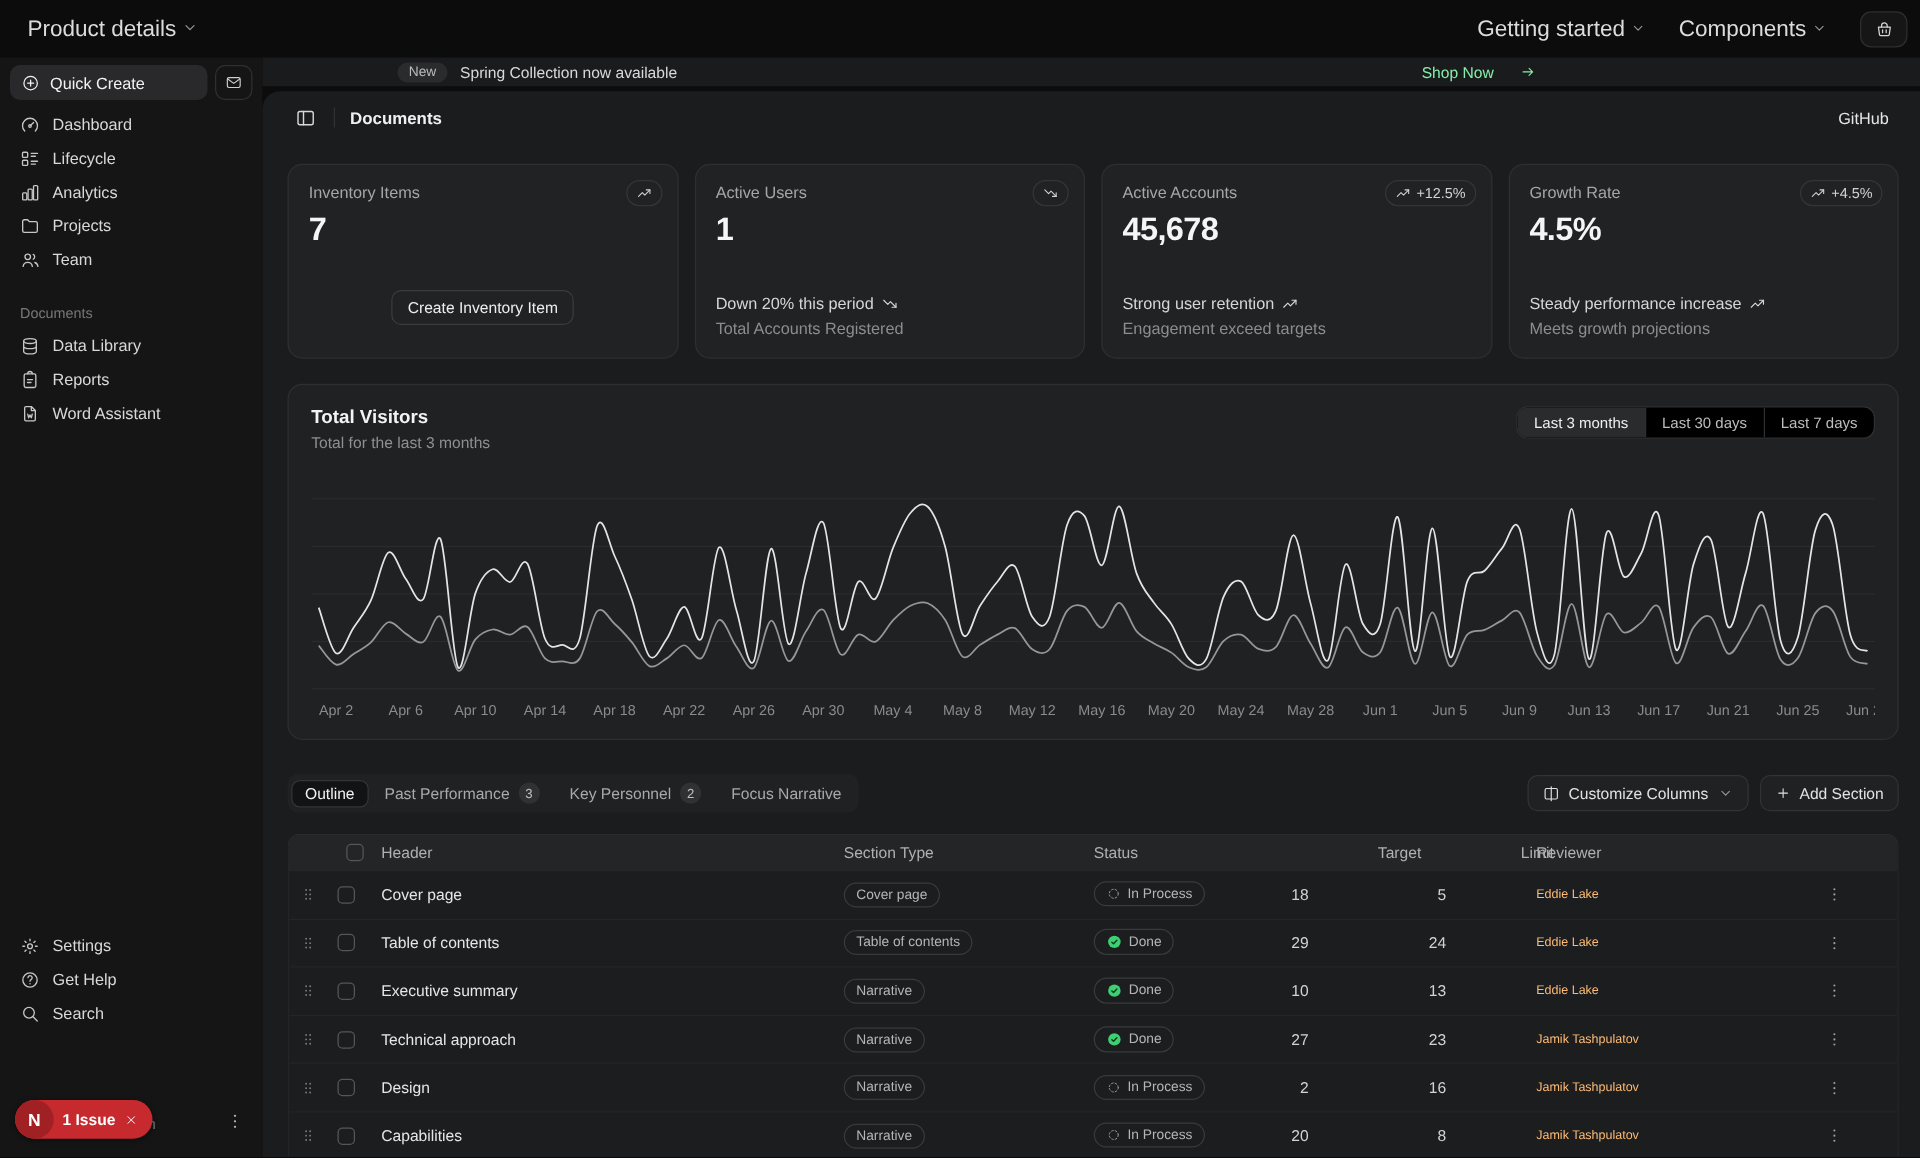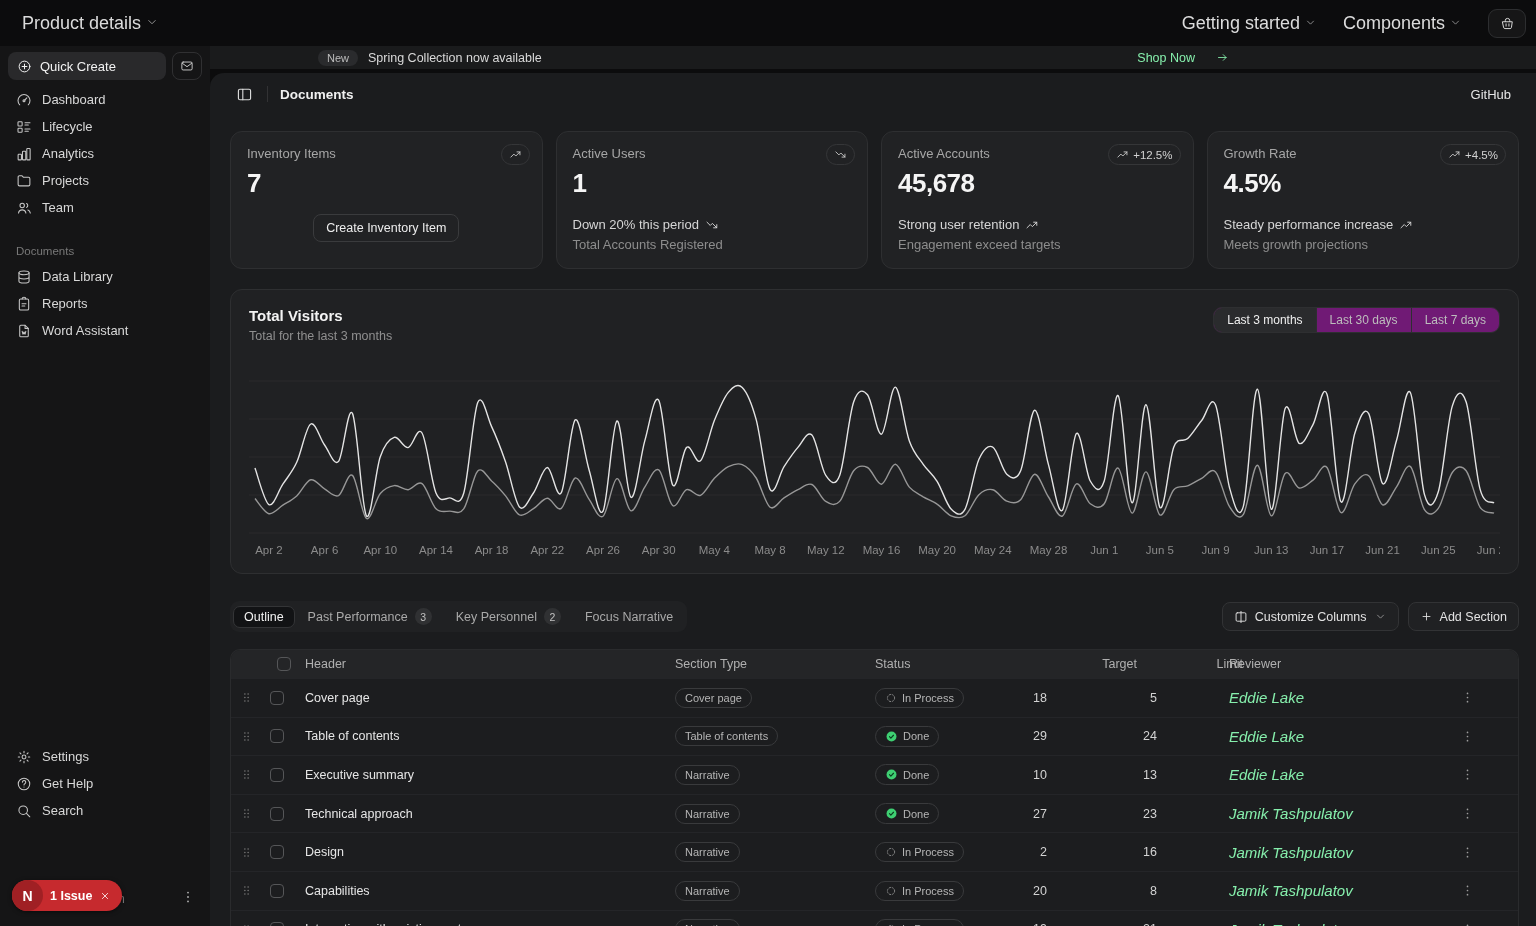--- a/index.html
+++ b/index.html
@@ -44,34 +44,34 @@
   .panel-header { height:42px; flex:0 0 42px; display:flex; align-items:center; padding:0 25px 0 22px; }
   .ph-toggle { background:none; border:none; color:#d9d9d9; cursor:pointer; display:flex; padding:4px; }
   .vdiv { width:1px; height:16px; background:#323234; margin:0 12px 0 10px; }
   .panel-header h1 { font-size:13.5px; font-weight:600; color:#f0f0f0; }
   .gh { margin-left:auto; font-size:13px; color:#e6e6e6; cursor:pointer; text-decoration:none; }
 
   .content { flex:1; padding:16px 17px 0 20px; min-height:0; overflow:hidden; }
 
   
   .cards { display:grid; grid-template-columns:repeat(4,1fr); gap:13px; margin-bottom:20px; }
-  .card { position:relative; height:138px; background:#212224; border:1px solid #2e2f31; border-radius:12px; padding:14px 16px 16px; display:flex; flex-direction:column; }
+  .card { position:relative; height:156px; background:#212224; border:1px solid #2e2f31; border-radius:12px; padding:14px 16px 16px; display:flex; flex-direction:column; }
   .card-label { font-size:13px; color:#a6a6a6; }
   .card-badge { position:absolute; top:12px; right:12px; display:flex; align-items:center; gap:4px; border:1px solid #353638; border-radius:999px; padding:3px 7px; font-size:11.5px; color:#d2d2d2; }
   .card-value { margin-top:7px; font-size:26px; font-weight:700; letter-spacing:-0.5px; color:#f5f5f5; }
   .card-cta { margin:auto auto 10px; height:28px; padding:0 12px; background:#212224; border:1px solid #3a3b3d; border-radius:8px; color:#ededed; font-size:12.5px; font-family:inherit; cursor:pointer; }
   .card-f1 { margin-top:auto; display:flex; align-items:center; gap:6px; font-size:13px; color:#d6d6d6; }
   .card-f2 { margin-top:5px; font-size:13px; color:#8d8d8d; }
 
   
   .chart-card { background:#202123; border:1px solid #2e2f31; border-radius:12px; margin-bottom:27px; padding:17px 0 8px; position:relative; }
   .cc-head { display:flex; align-items:flex-start; padding:0 18px; }
   .cc-title { font-size:15px; font-weight:700; color:#f3f3f3; }
   .cc-sub { margin-top:5px; font-size:12.5px; color:#8f8f8f; }
-  .range-group { margin-left:auto; display:flex; border:1px solid #2e2f31; border-radius:9px; overflow:hidden; background:#701a75; }
+  .range-group { margin-left:auto; display:flex; border:1px solid #2e2f31; border-radius:9px; overflow:hidden; background:#000000; }
   .range-btn { padding:5px 13px; font-size:12px; color:#bdbdbd; background:transparent; border:none; border-left:1px solid #2e2f31; font-family:inherit; cursor:pointer; white-space:nowrap; }
   .range-btn:first-child { border-left:none; }
   .range-btn.active { background:#2a2b2d; color:#efefef; }
   .chart-wrap { margin:22px 18px 0; }
   #chart { display:block; width:100%; height:200px; }
 
   
   .tabs-row { display:flex; align-items:center; margin-bottom:17px; }
   .tabs { display:flex; align-items:center; gap:2px; background:#202123; border-radius:9px; padding:3px; }
   .tab { display:flex; align-items:center; gap:7px; padding:4px 11px; border-radius:7px; font-size:12.5px; color:#a9a9a9; cursor:pointer; white-space:nowrap; }
@@ -86,21 +86,21 @@
   .th-label { position:absolute; top:50%; transform:translateY(-50%); font-size:12.5px; color:#b0b0b0; white-space:nowrap; }
   .checkbox { width:14px; height:14px; border:1px solid #555658; border-radius:4px; background:transparent; cursor:pointer; }
   .thead .checkbox { position:absolute; left:46px; top:7px; }
   .trow { display:grid; grid-template-columns:30px 36px 370px 200px 120px 60px 110px 260px 1fr; align-items:center; height:38.6px; border-top:1px solid #242528; background:#1c1d1f; }
   .td-drag { display:flex; justify-content:center; color:#7c7c7c; cursor:grab; }
   .td-cb { display:flex; justify-content:flex-start; padding-left:9px; }
   .td-header { padding-left:8px; font-size:12.5px; color:#e6e6e6; white-space:nowrap; overflow:hidden; }
   .pill { display:inline-flex; align-items:center; gap:5px; border:1px solid #393a3c; border-radius:999px; padding:3px 9px; font-size:11px; color:#b5b5b5; white-space:nowrap; }
   .td-type, .td-status { padding-left:8px; }
   .td-num { font-size:12.5px; color:#d3d3d3; text-align:right; }
-  .td-reviewer { padding-left:72px; font-size:15px; color:#86efac; white-space:nowrap;font-style:italic; }
+  .td-reviewer { padding-left:72px; font-size:10px; color:#fdba74; white-space:nowrap; }
   .td-menu { display:flex; justify-content:center; color:#9d9d9d; cursor:pointer; }
   .status-icon-loader { color:#9a9a9a; display:flex; }
 </style>
 </head>
 <body>
 
 <div class="app">
 
   <header class="topbar">
     <div class="tb-left">

